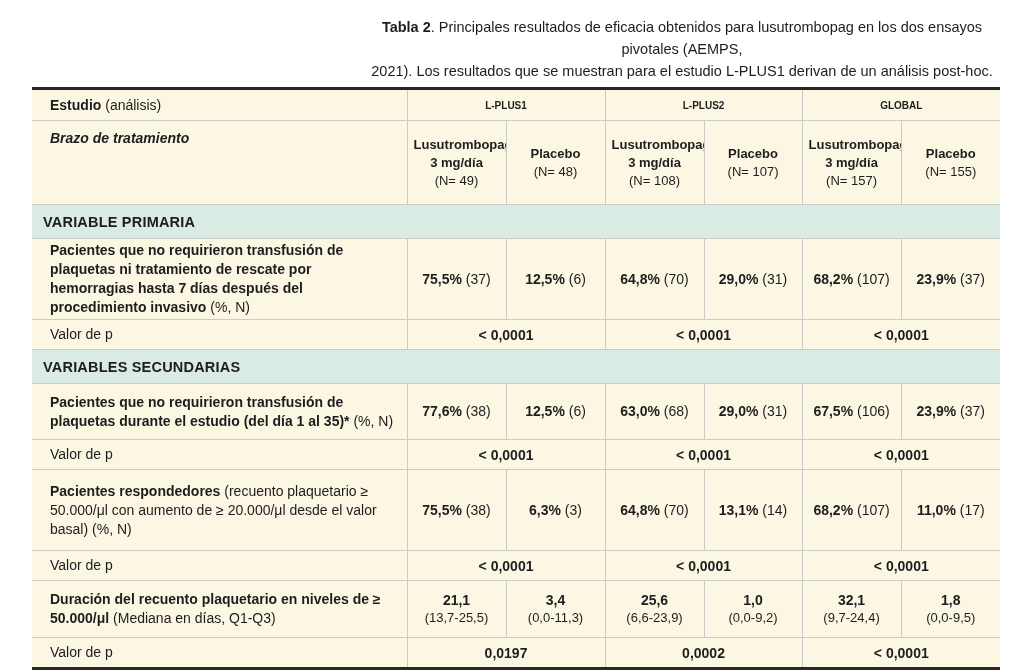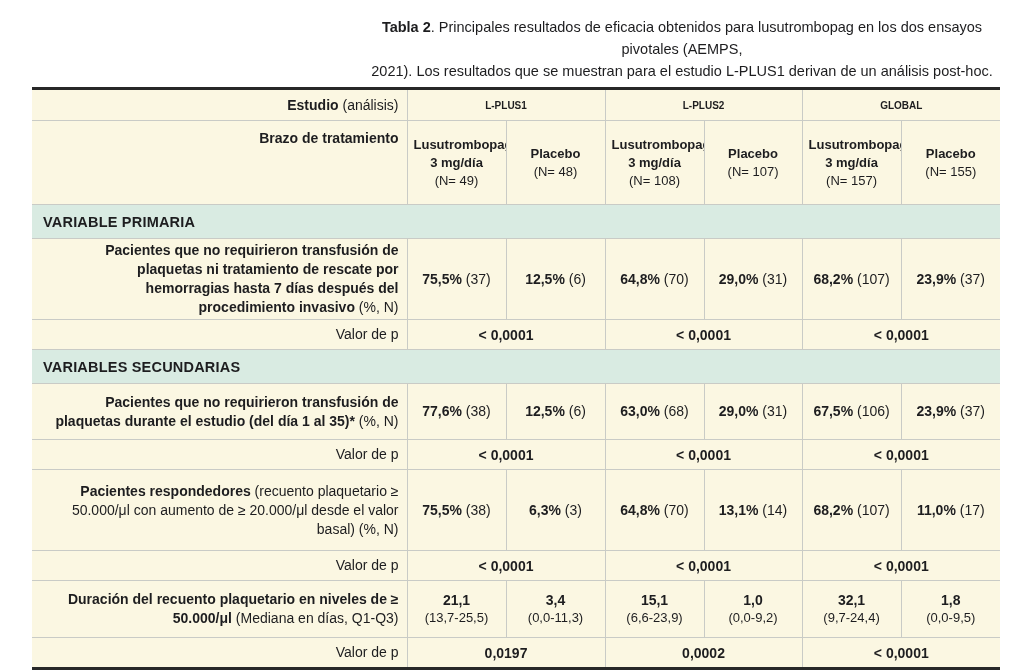--- a/index.html
+++ b/index.html
@@ -17,21 +17,21 @@
     border-collapse:collapse;table-layout:fixed;
     margin-left:32px;width:968px;background:#FBF7E2;
     border-top:3px solid #282828;border-bottom:3px solid #282828;
     border-left:hidden;border-right:hidden;
   }
   td{
     border:1px solid #C9CBC6;
     font-size:14px;vertical-align:middle;
     padding:2px 6px;overflow:hidden;
   }
-  td.lbl{text-align:right;padding-left:18px;padding-right:8px;line-height:19px;}
+  td.lbl{text-align:left;padding-left:18px;padding-right:8px;line-height:19px;}
   td.ctr{text-align:center;}
   tr.hrow1 td{height:26px;}
   tr.hrow1 td.group{font-weight:bold;font-size:10px;text-align:center;}
   tr.hrow2 td{height:73px;}
   .armcell{font-size:13px;line-height:18px;text-align:center;}
   .armcell .n{font-weight:normal;}
   tr.section td{
     height:29px;background:#D9EBE2;font-weight:bold;font-size:14.5px;
     padding-left:11px;letter-spacing:0.2px;margin-top:24px;
   }
@@ -66,21 +66,21 @@
 
   <tbody>
       <tr class="hrow1">
     <td class="lbl"><span class="b">Estudio</span><span> (análisis)</span></td>
     <td class="group" colspan="2">L-PLUS1</td>
     <td class="group" colspan="2">L-PLUS2</td>
     <td class="group" colspan="2">GLOBAL</td>
   </tr>
 
   <tr class="hrow2">
-    <td class="lbl b" style="vertical-align:top;padding-top:8px;">Brazo de tratamiento</td>
+    <td class="lbl b" style="vertical-align:top;padding-top:8px;font-style:italic;">Brazo de tratamiento</td>
     <td class="armcell">
       <div class="b">Lusutrombopag</div>
       <div class="b">3 mg/día</div>
       <div class="n">(N= 49)</div>
     </td>
     <td class="armcell">
       <div class="b">Placebo</div>
       <div class="n">(N= 48)</div>
     </td>
     <td class="armcell">
@@ -163,21 +163,21 @@
     <td class="lbl"><span class="b">Duración del recuento plaquetario en niveles de ≥ 50.000/μl</span><span> (Mediana en días, Q1-Q3)</span></td>
     <td class="ctr">
           <div class="median">21,1</div>
           <div class="range">(13,7-25,5)</div>
         </td>
     <td class="ctr">
           <div class="median">3,4</div>
           <div class="range">(0,0-11,3)</div>
         </td>
     <td class="ctr">
-          <div class="median">15,1</div>
+          <div class="median">25,6</div>
           <div class="range">(6,6-23,9)</div>
         </td>
     <td class="ctr">
           <div class="median">1,0</div>
           <div class="range">(0,0-9,2)</div>
         </td>
     <td class="ctr">
           <div class="median">32,1</div>
           <div class="range">(9,7-24,4)</div>
         </td>

